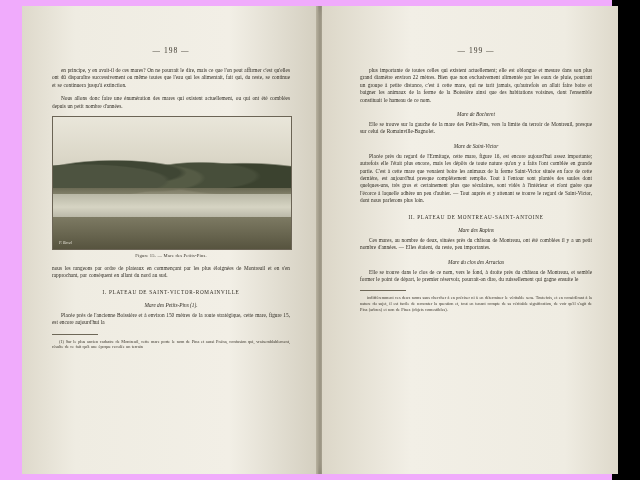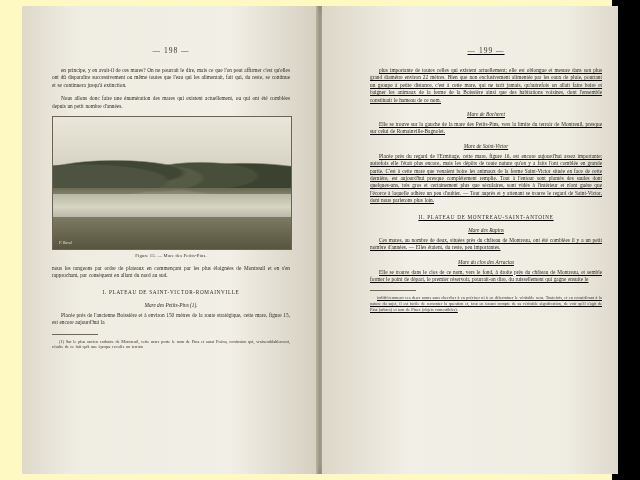--- a/index.html
+++ b/index.html
@@ -3,21 +3,21 @@
 <meta charset="utf-8">
 <style>
   html,body{margin:0;padding:0;}
   body{
     width:640px;height:480px;overflow:hidden;
     background:#000;
     font-family:"Liberation Serif", serif;
   }
   #page{
     position:relative;width:612px;height:480px;
-    background:#fef9c3;
+    background:#f0abfc;
   }
   
   .book{
     position:absolute;left:22px;top:6px;width:596px;height:468px;
     background:#d9d4c6;
     box-shadow:0 0 14px rgba(0,0,0,.8) inset;
   }
   .page-left,.page-right{
     position:absolute;top:0;height:468px;
     background:#e6e2d6;
@@ -29,21 +29,21 @@
     background:linear-gradient(to left,#ded9cb 0%,#efece2 18%,#f2efe6 70%,#dcd7c8 100%);}
   .gutter{
     position:absolute;left:294px;top:0;width:8px;height:468px;
     background:linear-gradient(to right,#b3ac99,#8d8775,#b3ac99);
     opacity:.85;
   }
   .col{
     position:absolute;
     left:30px;width:238px;
   }
-  .page-right .col{left:48px;width:232px;text-decoration:underline;}
+  .page-right .col{left:38px;width:232px;}
 
   .folio{
     text-align:center;font-size:7.5px;letter-spacing:1px;color:#3a352b;
     margin-top:40px;margin-bottom:12px;
   }
   p{
     margin:0 0 6px 0;
     font-size:5.3px;
     line-height:7.4px;
     text-align:justify;

